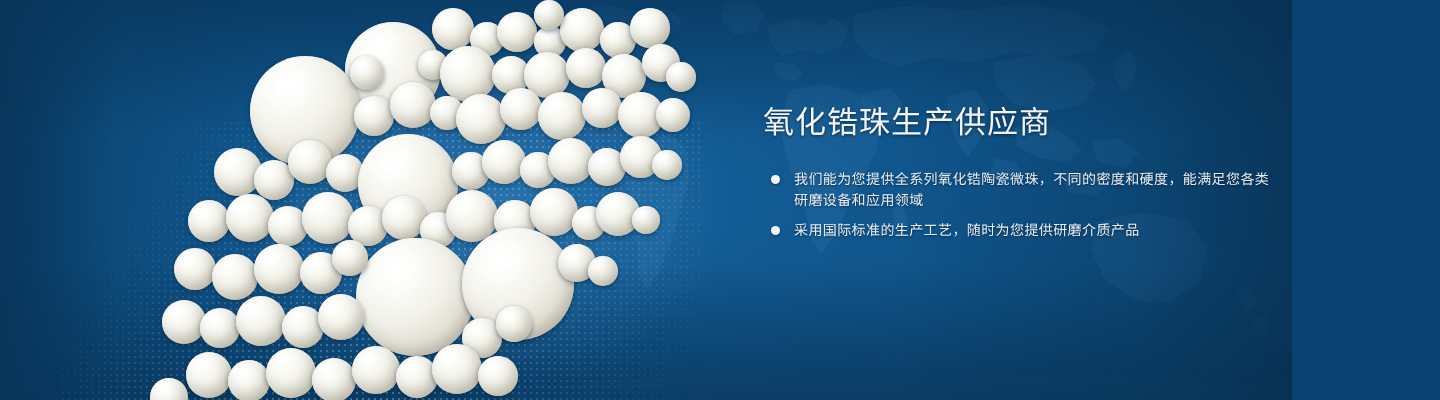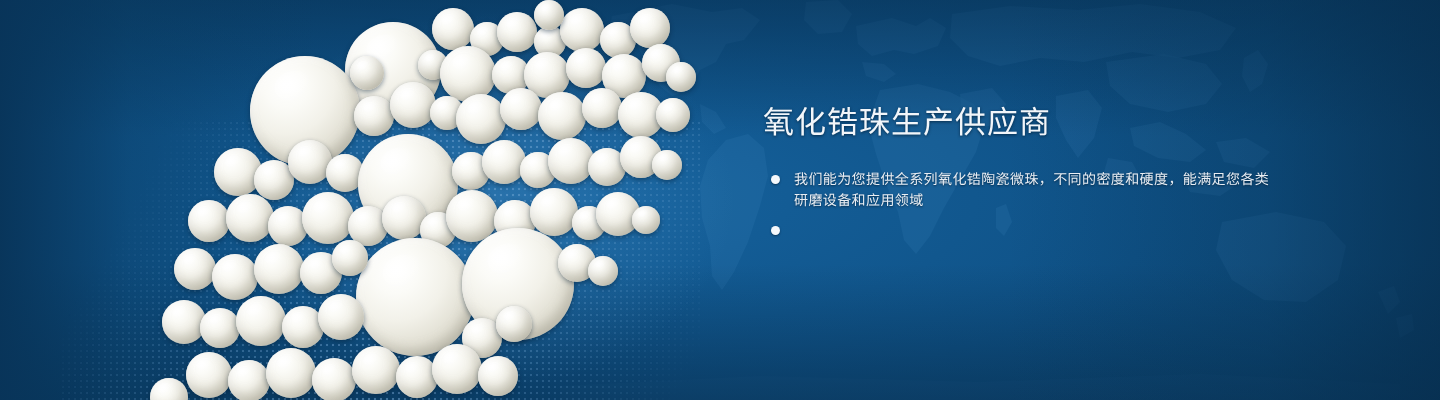--- a/index.html
+++ b/index.html
@@ -1,21 +1,21 @@
 <!DOCTYPE html>
 <html lang="zh-CN"><head>
 <meta charset="utf-8">
 <title>Zirconia Beads Banner</title>
 <style>
   * { margin:0; padding:0; box-sizing:border-box; }
   html,body { background:#0a4272; }
 
   .banner{
     position:relative;
-    width:1440px;
+    width:1292px;
     height:400px;
     overflow:hidden;
     font-family:"Liberation Sans","DejaVu Sans",sans-serif;
     background:#0a4272;
   }
 
   
   .bg-base{
     position:absolute; inset:0;
     background:
@@ -243,17 +243,18 @@
 
   <div class="copy">
     <h1 class="headline">氧化锆珠生产供应商</h1>
     <ul class="bullets">
       <li class="bullet">
         <span class="dot"></span>
         <span>我们能为您提供全系列氧化锆陶瓷微珠，不同的密度和硬度，能满足您各类研磨设备和应用领域</span>
       </li>
       <li class="bullet">
         <span class="dot"></span>
+        <span>采用国际标准的生产工艺，随时为您提供研磨介质产品</span>
       </li>
     </ul>
   </div>
 
 </div>
 
 </body></html>

